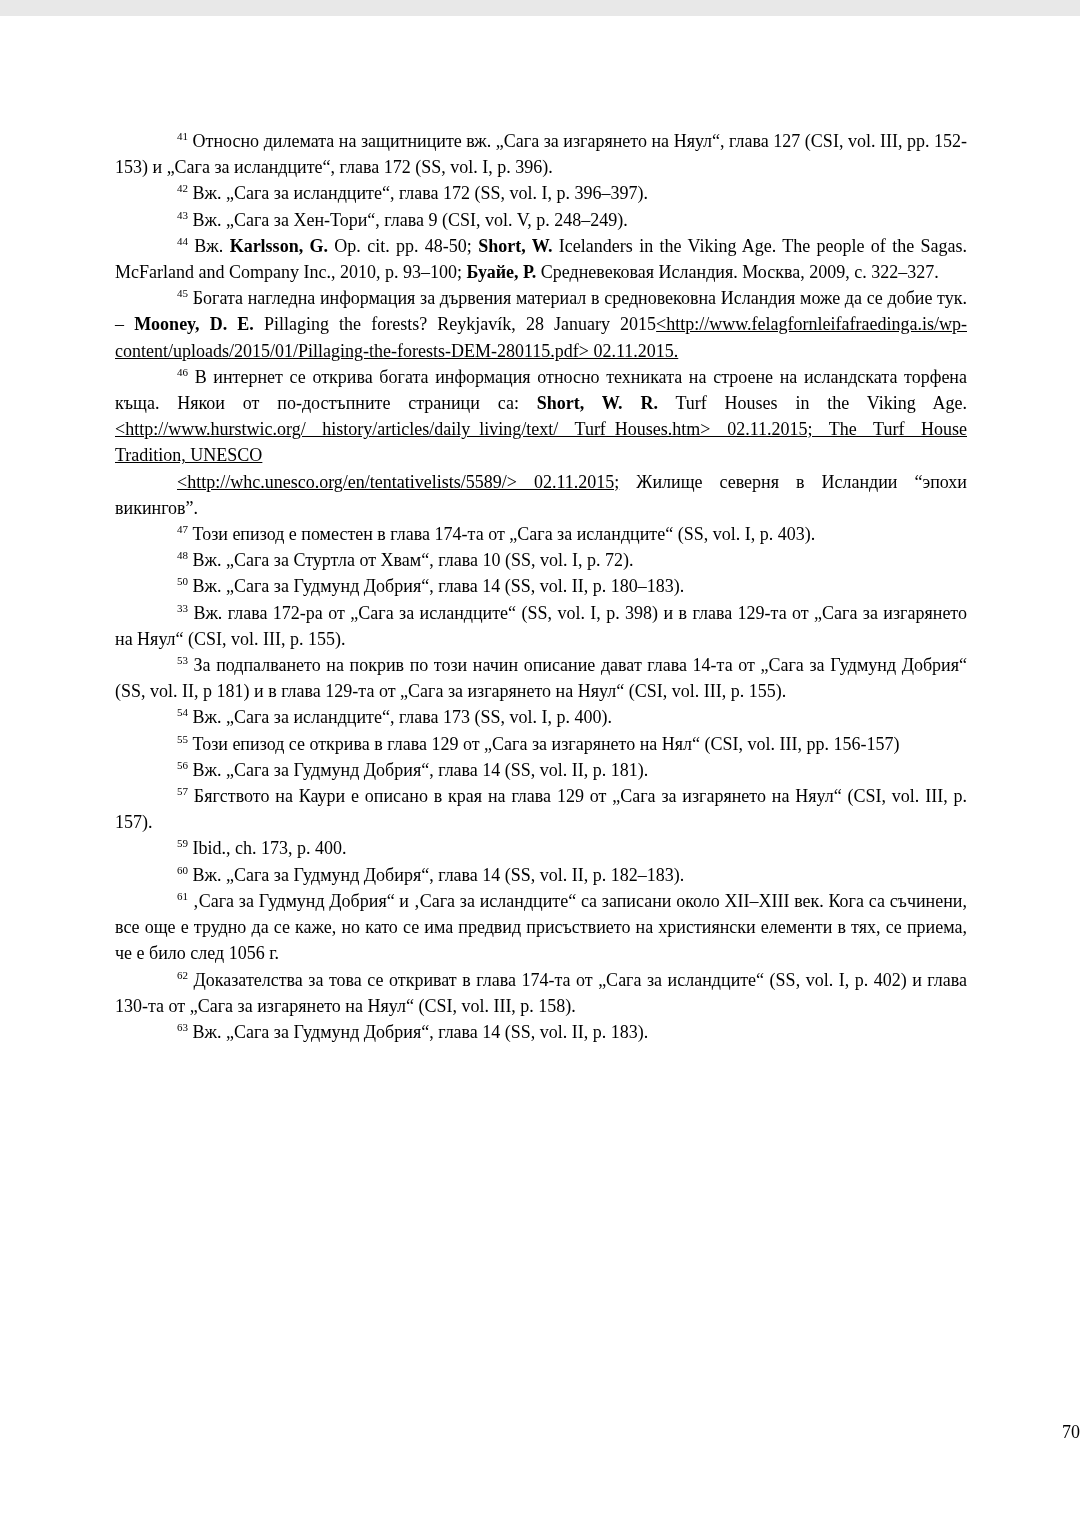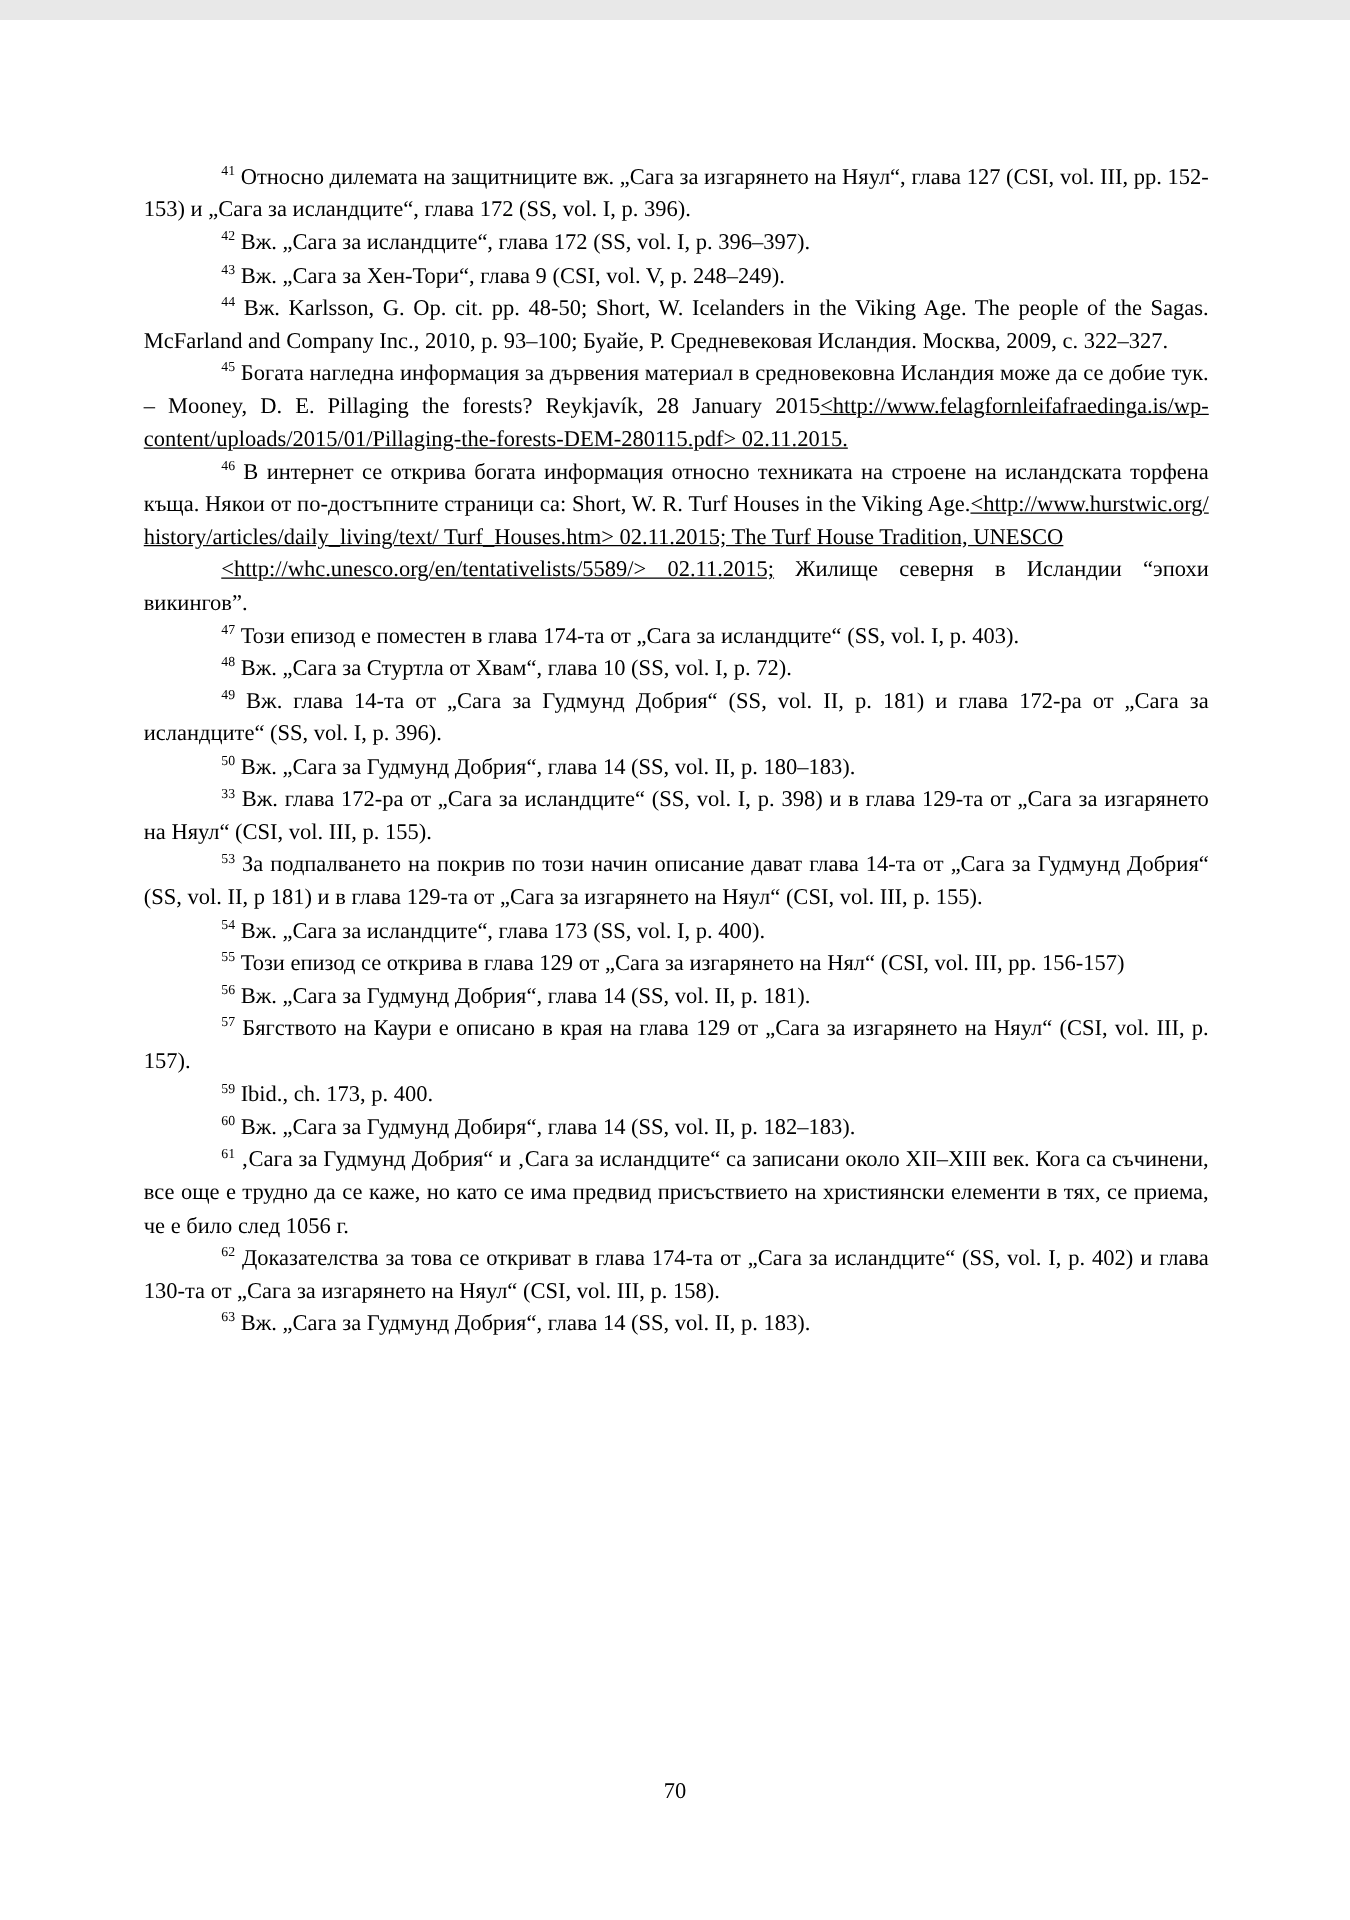--- a/index.html
+++ b/index.html
@@ -25,49 +25,48 @@
   p.fn {
     margin: 0;
     padding: 0;
     text-indent: 62px;
   }
   sup.fnum {
     font-size: 11px;
     line-height: 0;
     vertical-align: super;
   }
-  .b { font-weight: normal; }
+  .b { font-weight: bold; }
   .u {
     text-decoration: underline;
     overflow-wrap: anywhere;
   }
   .pageno {
     position: absolute;
     left: 0;
     top: 1406px;
     width: 100%;
-    text-align: center;
+    text-align: right;
     font-size: 18px;
   }
 </style>
 </head>
 <body>
 
 <div class="page">
   <div class="content">
       <p class="fn"><sup class="fnum">41</sup><span> Относно дилемата на защитниците вж. „Сага за изгарянето на Няул“, глава 127 (CSI, vol. III, pp. 152-153) и „Сага за исландците“, глава 172 (SS, vol. I, p. 396).</span></p>
       <p class="fn"><sup class="fnum">42</sup><span> Вж. „Сага за исландците“, глава 172 (SS, vol. I, p. 396–397).</span></p>
       <p class="fn"><sup class="fnum">43</sup><span> Вж. „Сага за Хен-Тори“, глава 9 (CSI, vol. V, p. 248–249).</span></p>
       <p class="fn"><sup class="fnum">44</sup><span> Вж. </span><span class="b">Karlsson, G.</span><span> Op. cit. pp. 48-50; </span><span class="b">Short, W.</span><span> Icelanders in the Viking Age. The people of the Sagas. McFarland and Company Inc., 2010, p. 93–100; </span><span class="b">Буайе, Р.</span><span> Средневековая Исландия. Москва, 2009, с. 322–327.</span></p>
       <p class="fn"><sup class="fnum">45</sup><span> Богата нагледна информация за дървения материал в средновековна Исландия може да се добие тук. – </span><span class="b">Mooney, D. E.</span><span> Pillaging the forests? Reykjavík, 28 January 2015</span><span class="u">&lt;http://www.felagfornleifafraedinga.is/wp-content/uploads/2015/01/Pillaging-the-forests-DEM-280115.pdf&gt; 02.11.2015.</span></p>
       <p class="fn"><sup class="fnum">46</sup><span> В интернет се открива богата информация относно техниката на строене на исландската торфена къща. Някои от по-достъпните страници са: </span><span class="b">Short, W. R.</span><span> Turf Houses in the Viking Age.</span><span class="u">&lt;http://www.hurstwic.org/ history/articles/daily_living/text/ Turf_Houses.htm&gt; 02.11.2015; The Turf House Tradition, UNESCO</span></p>
       <p class="fn"><span class="u">&lt;http://whc.unesco.org/en/tentativelists/5589/&gt; 02.11.2015;</span><span> Жилище северня в Исландии “эпохи викингов”.</span></p>
       <p class="fn"><sup class="fnum">47</sup><span> Този епизод е поместен в глава 174-та от „Сага за исландците“ (SS, vol. I, p. 403).</span></p>
       <p class="fn"><sup class="fnum">48</sup><span> Вж. „Сага за Стуртла от Хвам“, глава 10 (SS, vol. I, p. 72).</span></p>
-      <p class="fn"><sup class="fnum">49</sup><span> Вж. глава 14-та от „Сага за Гудмунд Добрия“ (SS, vol. II, p. 181) и глава 172-ра от „Сага за исландците“ (SS, vol. I, p. 396).</span></p>
       <p class="fn"><sup class="fnum">50</sup><span> Вж. „Сага за Гудмунд Добрия“, глава 14 (SS, vol. II, p. 180–183).</span></p>
       <p class="fn"><sup class="fnum">33</sup><span> Вж. глава 172-ра от „Сага за исландците“ (SS, vol. I, p. 398) и в глава 129-та от „Сага за изгарянето на Няул“ (CSI, vol. III, p. 155).</span></p>
       <p class="fn"><sup class="fnum">53</sup><span> За подпалването на покрив по този начин описание дават глава 14-та от „Сага за Гудмунд Добрия“ (SS, vol. II, p 181) и в глава 129-та от „Сага за изгарянето на Няул“ (CSI, vol. III, p. 155).</span></p>
       <p class="fn"><sup class="fnum">54</sup><span> Вж. „Сага за исландците“, глава 173 (SS, vol. I, p. 400).</span></p>
       <p class="fn"><sup class="fnum">55</sup><span> Този епизод се открива в глава 129 от „Сага за изгарянето на Нял“ (CSI, vol. III, pp. 156-157)</span></p>
       <p class="fn"><sup class="fnum">56</sup><span> Вж. „Сага за Гудмунд Добрия“, глава 14 (SS, vol. II, p. 181).</span></p>
       <p class="fn"><sup class="fnum">57</sup><span> Бягството на Каури е описано в края на глава 129 от „Сага за изгарянето на Няул“ (CSI, vol. III, p. 157).</span></p>
       <p class="fn"><sup class="fnum">59</sup><span> Ibid., ch. 173, p. 400.</span></p>
       <p class="fn"><sup class="fnum">60</sup><span> Вж. „Сага за Гудмунд Добиря“, глава 14 (SS, vol. II, p. 182–183).</span></p>
       <p class="fn"><sup class="fnum">61</sup><span> ‚Сага за Гудмунд Добрия“ и ‚Сага за исландците“ са записани около XII–XIII век. Кога са съчинени, все още е трудно да се каже, но като се има предвид присъствието на християнски елементи в тях, се приема, че е било след 1056 г.</span></p>

